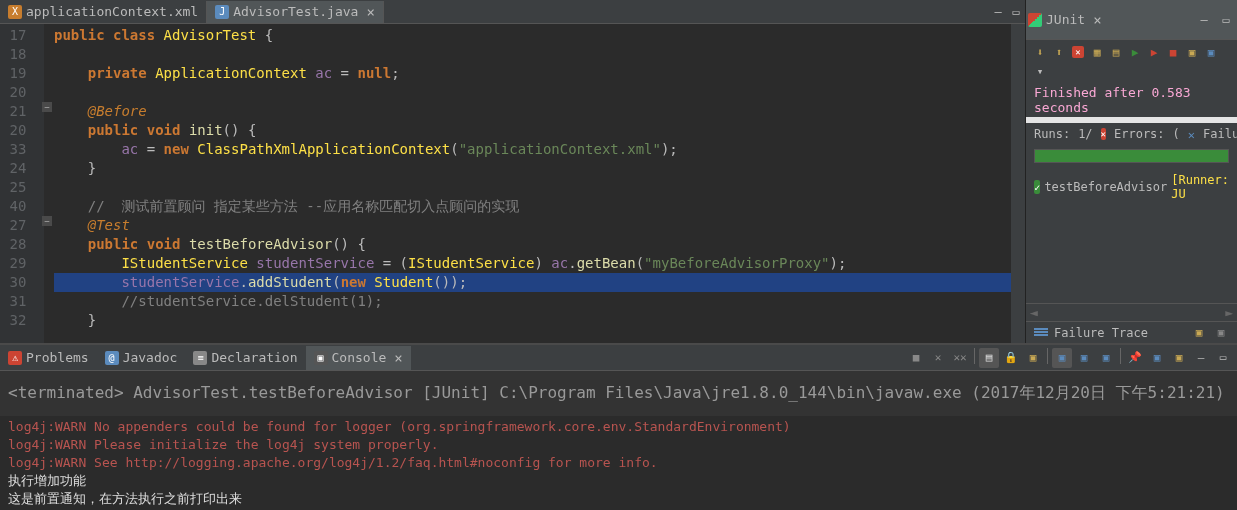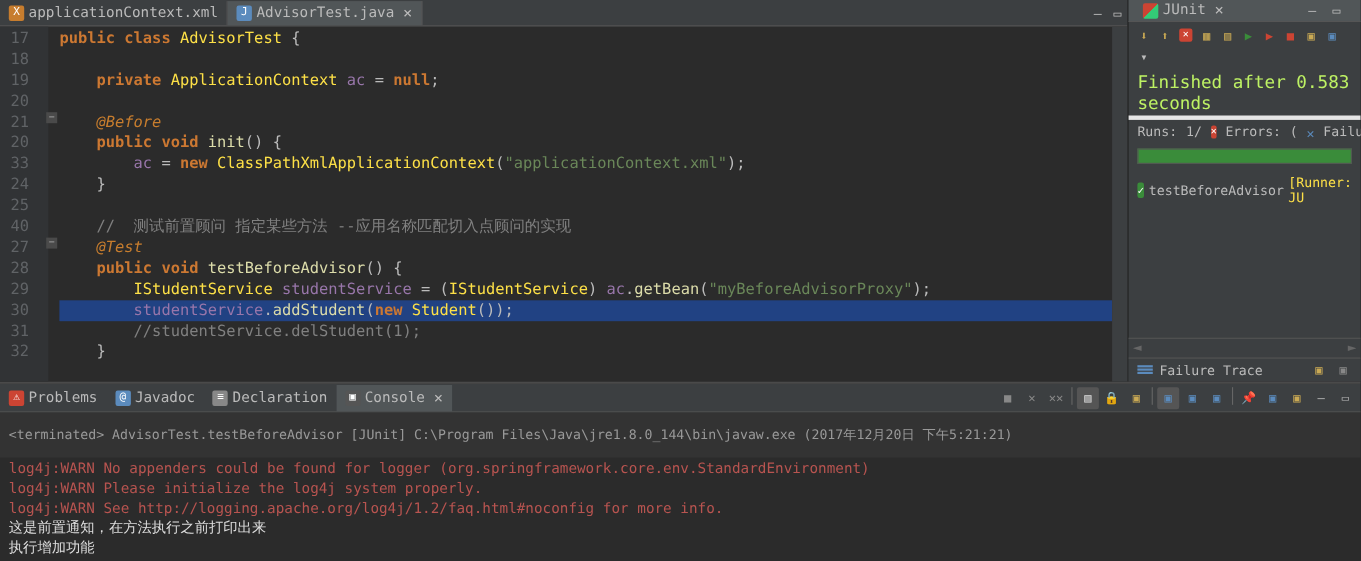--- a/index.html
+++ b/index.html
@@ -24,46 +24,46 @@
 .code .l.hl{background:#214283}
 .kw{color:#cc7832;font-weight:bold}
 .clsname{color:#fde047}
 .fn{color:#dcdcaa}
 .str{color:#6a8759}
 .anno{color:#c77d2e;font-style:italic}
 .cmt{color:#808080}
 .fld{color:#9876aa}
 .overview{width:14px;background:#3c3f41;position:relative}
 .junit-panel{width:212px;background:#3c3f41;display:flex;flex-direction:column;border-left:1px solid #222}
-.junit-tab{display:flex;align-items:center;background:#515658;height:20px;padding:0 13px;gap:4px;border-bottom:1px solid #555}
+.junit-tab{display:flex;align-items:center;background:#515658;height:40px;padding:0 2px;gap:4px;border-bottom:1px solid #555}
 .junit-tab .ico-ju{width:14px;height:14px;background:linear-gradient(135deg,#c43 50%,#3c7 50%);border-radius:2px}
 .junit-toolbar{display:flex;flex-wrap:wrap;padding:4px 6px;gap:3px;align-items:center}
 .tool-ico{width:16px;height:16px;display:flex;align-items:center;justify-content:center;font-size:11px;cursor:pointer}
-.junit-status{color:#bef264;padding:2px 8px;border-bottom:4px solid #e5e5e5;font-size:16px}
+.junit-status{color:#f9a8d4;padding:2px 8px;border-bottom:6px solid #e5e5e5;font-size:13px}
 .junit-stats{display:flex;gap:8px;padding:4px 8px;font-size:12px;align-items:center;color:#bbb}
 .err-ico{width:12px;height:12px;background:#c43;border-radius:2px;display:inline-flex;align-items:center;justify-content:center;color:#fff;font-size:9px}
 .fail-ico{width:12px;height:12px;color:#5b8bbd;font-size:12px}
 .progress{height:14px;background:#3a8c3a;margin:4px 8px;border:1px solid #555}
 .junit-tree{padding:6px 8px;flex:1;font-size:12px}
 .junit-tree .ti{display:flex;align-items:center;gap:4px}
 .ti .tick{width:14px;height:14px;background:#3a8c3a;color:#fff;border-radius:2px;display:flex;align-items:center;justify-content:center;font-size:10px}
 .ti .runner{color:#fde047}
 .bottom-scroll{height:18px;background:#3c3f41;border-top:1px solid #555;display:flex;align-items:center;padding:0 4px;gap:4px}
 .failure-trace{height:22px;background:#3c3f41;border-top:1px solid #555;display:flex;align-items:center;padding:0 8px;gap:6px;color:#bbb;font-size:12px}
 .ft-ico{width:14px;height:10px;display:flex;flex-direction:column;gap:1px}
 .ft-ico span{height:2px;background:#5b8bbd}
 .bottom-panel{flex:1;display:flex;flex-direction:column;background:#2b2b2b;border-top:2px solid #4a4a4a}
 .btab-bar{display:flex;align-items:center;background:#3c3f41;height:26px;border-bottom:1px solid #555}
 .btab{display:flex;align-items:center;padding:4px 8px;gap:4px;cursor:pointer;color:#bbb}
 .btab.active{background:#515658}
 .btab .ico{width:14px;height:14px;display:flex;align-items:center;justify-content:center;font-size:10px;border-radius:2px}
 .btoolbar{display:flex;margin-left:auto;gap:2px;padding-right:4px}
 .btool{width:20px;height:20px;display:flex;align-items:center;justify-content:center;cursor:pointer;font-size:11px;color:#bbb}
 .btool.sq{background:#555;border-radius:2px}
-.console-header{padding:12px 8px;color:#999;font-size:12px;background:#333}
+.console-header{padding:12px 8px;color:#999;font-size:16px;background:#333}
 .console-body{padding:2px 8px;font-family:Consolas,monospace;font-size:13px;line-height:18px}
 .console-body .warn{color:#b85450}
 .console-body .info{color:#ddd}
 </style>
 </head>
 <body>
 
 <div class="top-row">
   <div class="editor-panel">
     <div class="tab-bar">
@@ -207,16 +207,16 @@
       <div class="btool" style="color:#c9a954">▣</div>
       <div class="btool">—</div>
       <div class="btool">▭</div>
     </div>
   </div>
   <div class="console-header">&lt;terminated&gt; AdvisorTest.testBeforeAdvisor [JUnit] C:\Program Files\Java\jre1.8.0_144\bin\javaw.exe (2017年12月20日 下午5:21:21)</div>
   <div class="console-body" id="console-body">
       <div class="warn">log4j:WARN No appenders could be found for logger (org.springframework.core.env.StandardEnvironment)</div>
       <div class="warn">log4j:WARN Please initialize the log4j system properly.</div>
       <div class="warn">log4j:WARN See http://logging.apache.org/log4j/1.2/faq.html#noconfig for more info.</div>
+      <div class="info">执行增加功能</div>
       <div class="info">这是前置通知，在方法执行之前打印出来</div>
-      <div class="info">执行增加功能</div>
     </div>
 </div>
 
 </body></html>

